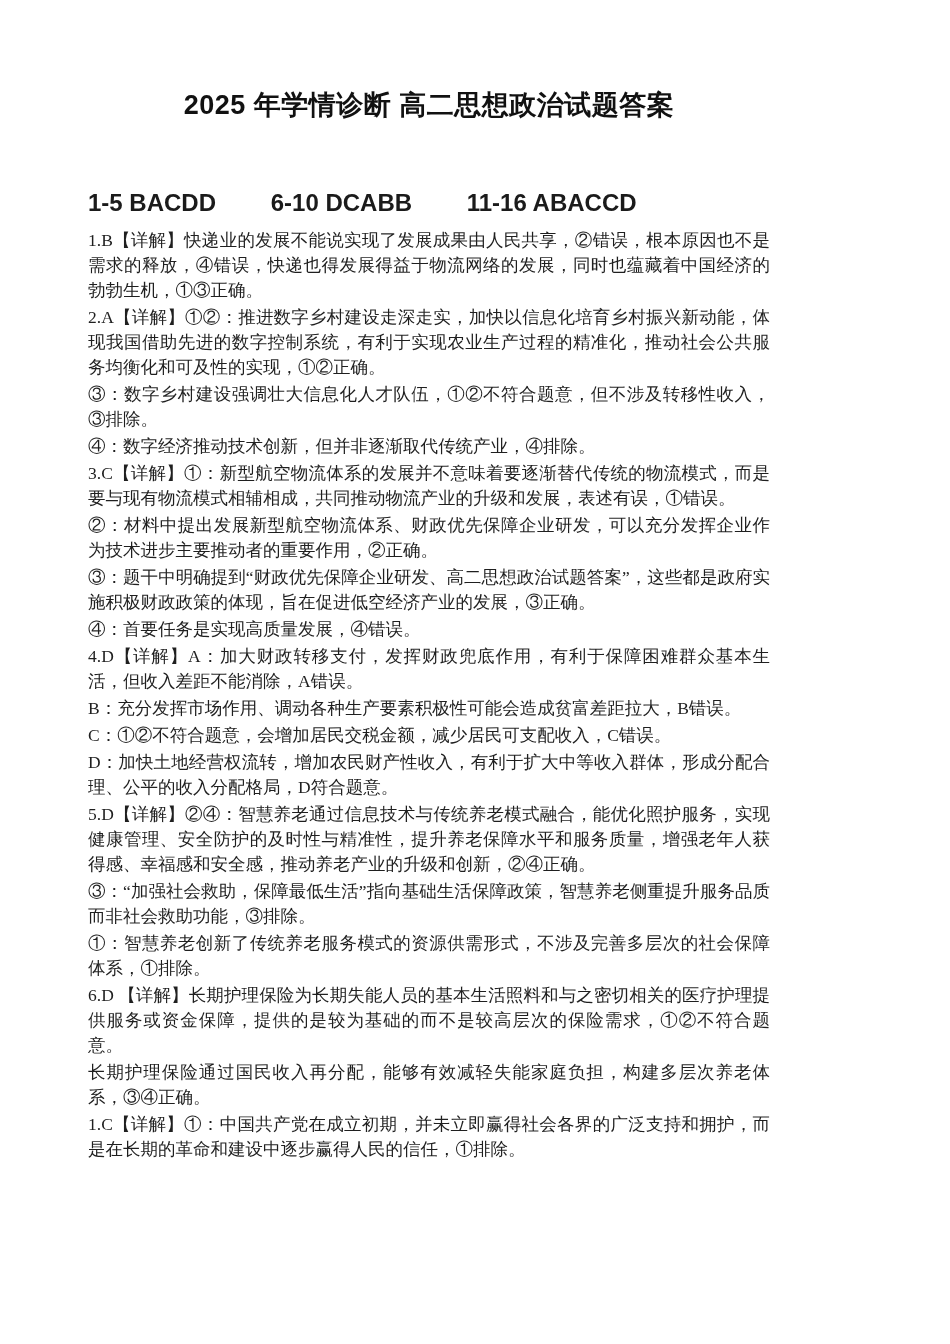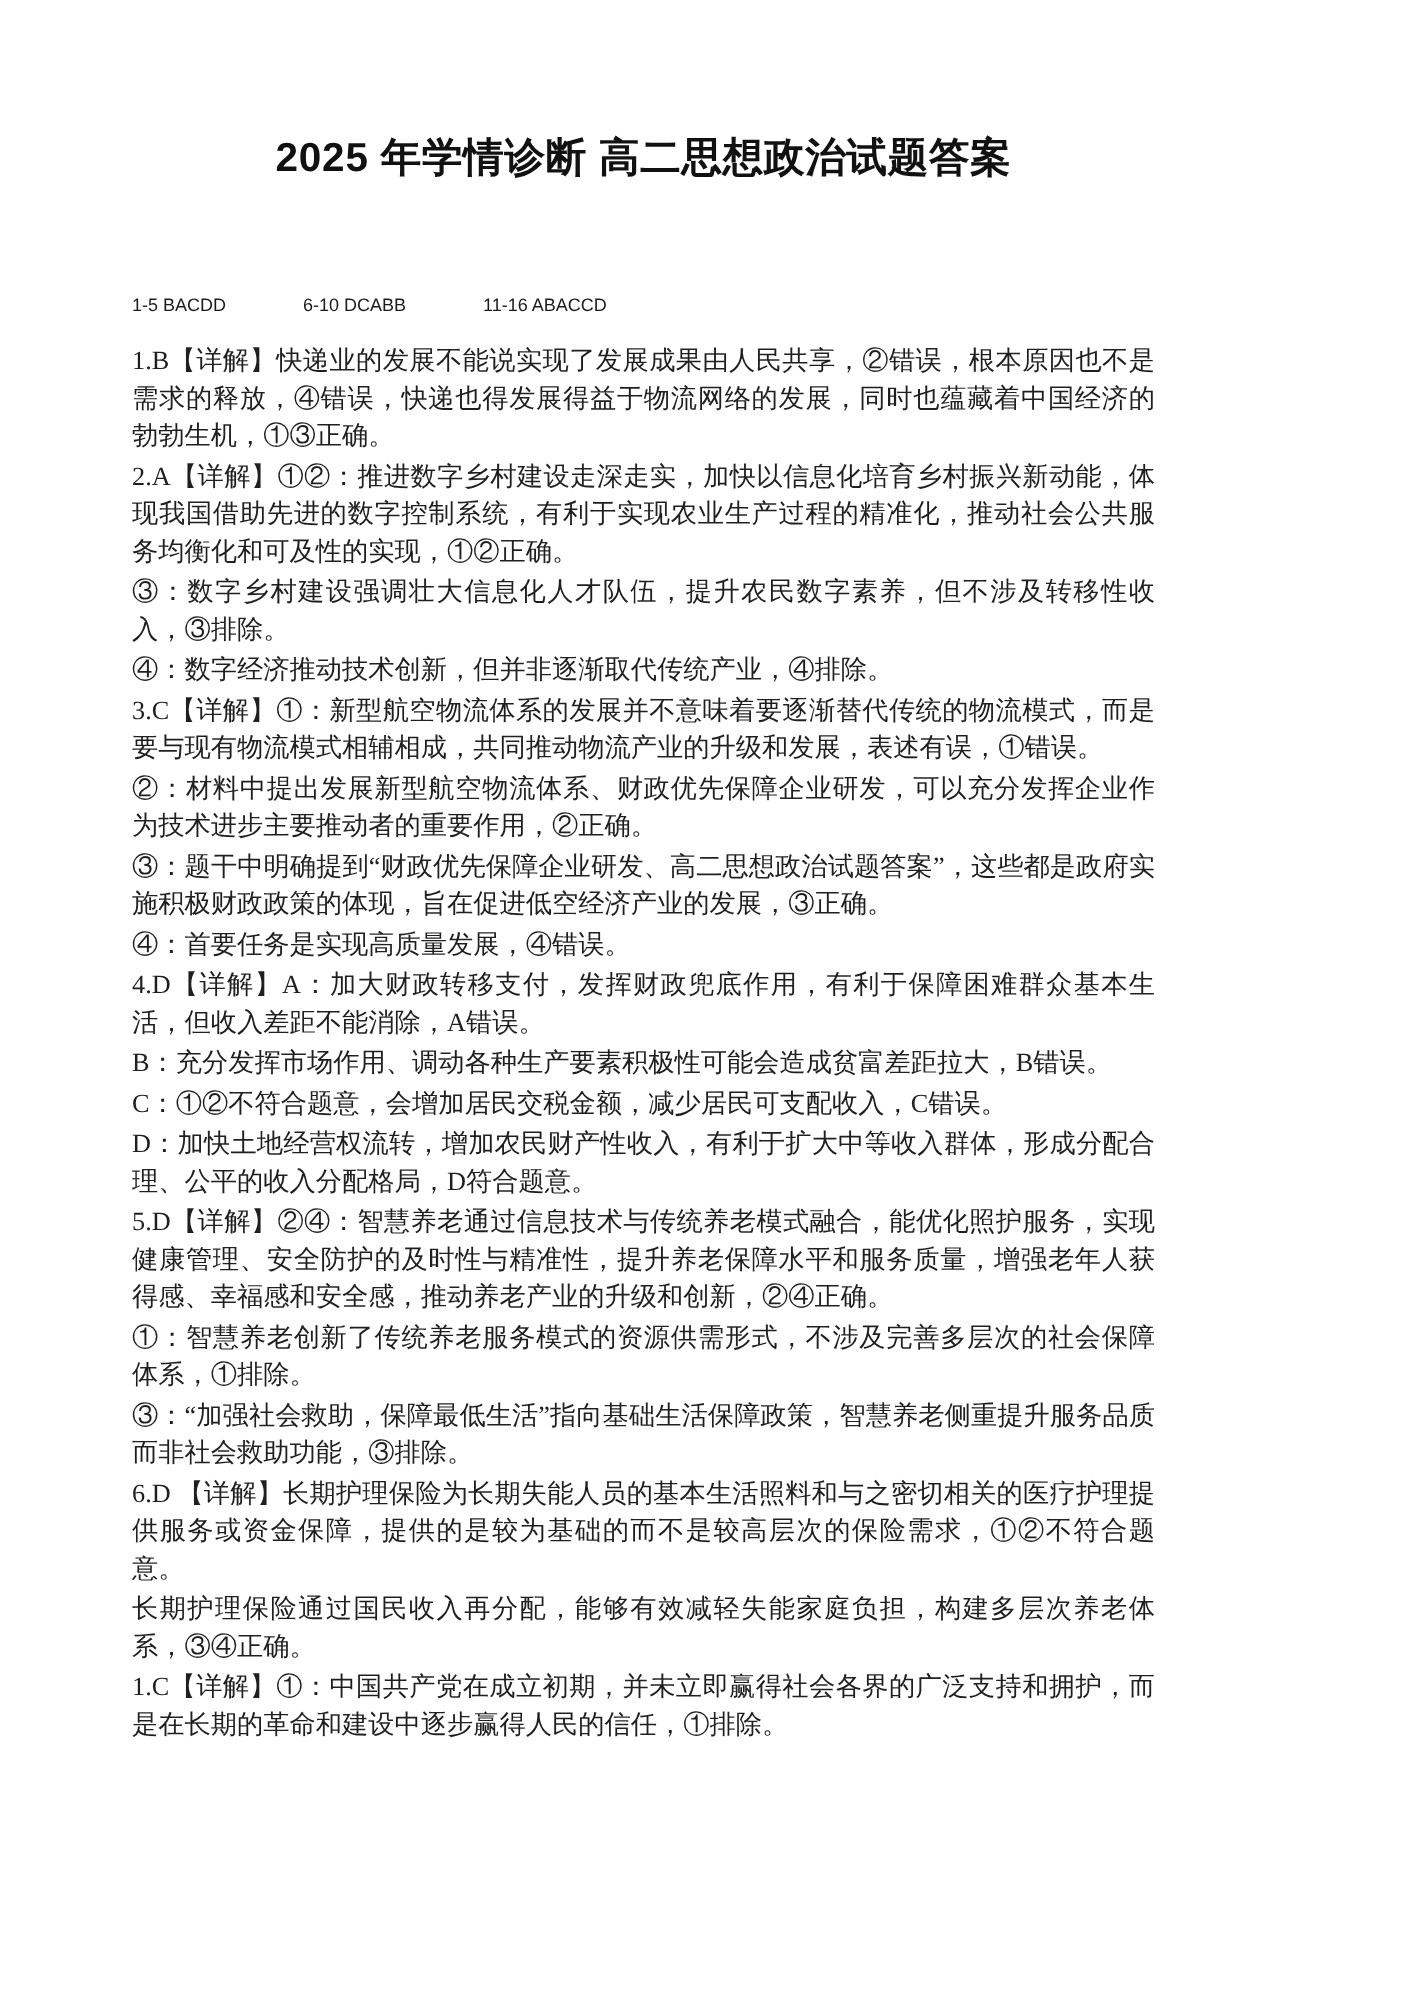--- a/index.html
+++ b/index.html
@@ -26,22 +26,22 @@
     font-family: "Liberation Sans", "DejaVu Sans", sans-serif;
     font-weight: 700;
     font-size: 27px;
     line-height: 38px;
     color: #111111;
     letter-spacing: 0.5px;
   }
   .answer-line {
     margin-top: 66px;
     font-family: "Liberation Sans", "DejaVu Sans", sans-serif;
-    font-weight: 400;
-    font-size: 12px;
+    font-weight: 700;
+    font-size: 24px;
     line-height: 26px;
     color: #1b1b1b;
     white-space: nowrap;
   }
   .answer-group {
     margin-right: 48px;
   }
   .answer-group:last-child {
     margin-right: 0;
   }
@@ -76,42 +76,42 @@
   </div>
 
   <div class="body-text">
 
     <div class="section">
       <p class="para">1.B【详解】快递业的发展不能说实现了发展成果由人民共享，②错误，根本原因也不是需求的释放，④错误，快递也得发展得益于物流网络的发展，同时也蕴藏着中国经济的勃勃生机，①③正确。</p>
     </div>
 
     <div class="section">
       <p class="para">2.A【详解】①②：推进数字乡村建设走深走实，加快以信息化培育乡村振兴新动能，体现我国借助先进的数字控制系统，有利于实现农业生产过程的精准化，推动社会公共服务均衡化和可及性的实现，①②正确。</p>
-      <p class="para">③：数字乡村建设强调壮大信息化人才队伍，提升农民数字素养，但不涉及转移性收入，③排除。</p>
+      <p class="para">③：数字乡村建设强调壮大信息化人才队伍，①②不符合题意，但不涉及转移性收入，③排除。</p>
       <p class="para">④：数字经济推动技术创新，但并非逐渐取代传统产业，④排除。</p>
     </div>
 
     <div class="section">
       <p class="para">3.C【详解】①：新型航空物流体系的发展并不意味着要逐渐替代传统的物流模式，而是要与现有物流模式相辅相成，共同推动物流产业的升级和发展，表述有误，①错误。</p>
       <p class="para">②：材料中提出发展新型航空物流体系、财政优先保障企业研发，可以充分发挥企业作为技术进步主要推动者的重要作用，②正确。</p>
       <p class="para">③：题干中明确提到“财政优先保障企业研发、高二思想政治试题答案”，这些都是政府实施积极财政政策的体现，旨在促进低空经济产业的发展，③正确。</p>
       <p class="para">④：首要任务是实现高质量发展，④错误。</p>
     </div>
 
     <div class="section">
       <p class="para">4.D【详解】A：加大财政转移支付，发挥财政兜底作用，有利于保障困难群众基本生活，但收入差距不能消除，A错误。</p>
       <p class="para">B：充分发挥市场作用、调动各种生产要素积极性可能会造成贫富差距拉大，B错误。</p>
       <p class="para">C：①②不符合题意，会增加居民交税金额，减少居民可支配收入，C错误。</p>
       <p class="para">D：加快土地经营权流转，增加农民财产性收入，有利于扩大中等收入群体，形成分配合理、公平的收入分配格局，D符合题意。</p>
     </div>
 
     <div class="section">
       <p class="para">5.D【详解】②④：智慧养老通过信息技术与传统养老模式融合，能优化照护服务，实现健康管理、安全防护的及时性与精准性，提升养老保障水平和服务质量，增强老年人获得感、幸福感和安全感，推动养老产业的升级和创新，②④正确。</p>
+      <p class="para">③：“加强社会救助，保障最低生活”指向基础生活保障政策，智慧养老侧重提升服务品质而非社会救助功能，③排除。</p>
       <p class="para">①：智慧养老创新了传统养老服务模式的资源供需形式，不涉及完善多层次的社会保障体系，①排除。</p>
-      <p class="para">③：“加强社会救助，保障最低生活”指向基础生活保障政策，智慧养老侧重提升服务品质而非社会救助功能，③排除。</p>
     </div>
 
     <div class="section">
       <p class="para">6.D 【详解】长期护理保险为长期失能人员的基本生活照料和与之密切相关的医疗护理提供服务或资金保障，提供的是较为基础的而不是较高层次的保险需求，①②不符合题意。</p>
       <p class="para">长期护理保险通过国民收入再分配，能够有效减轻失能家庭负担，构建多层次养老体系，③④正确。</p>
     </div>
 
     <div class="section">
       <p class="para">1.C【详解】①：中国共产党在成立初期，并未立即赢得社会各界的广泛支持和拥护，而是在长期的革命和建设中逐步赢得人民的信任，①排除。</p>
     </div>

